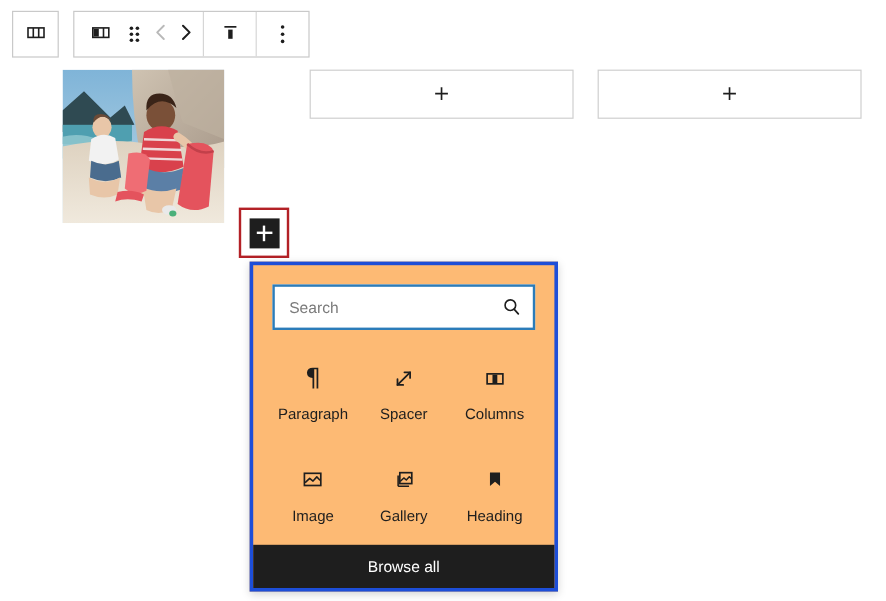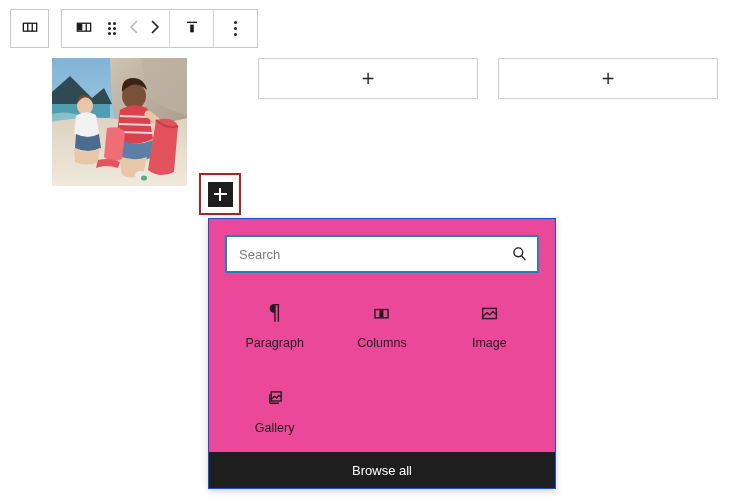--- a/index.html
+++ b/index.html
@@ -172,23 +172,23 @@
     width: 1.6px;
     height: 13px;
     background: #fff;
   }
 
   
   .popover {
     position: absolute;
     left: 208px;
     top: 218px;
-    width: 348px;
-    background: #ec4899;
-    border: 1px solid #1d4ed8;
+    width: 257px;
+    background: #fdba74;
+    border: 3px solid #1d4ed8;
     box-shadow: 0 2px 7px rgba(0,0,0,0.18);
     box-sizing: border-box;
   }
   .pop-search-area {
     padding: 16px 16px 6px 16px;
   }
   .search-box {
     position: relative;
     height: 38px;
     border: 2px solid #2b7cb9;
@@ -439,20 +439,30 @@
 
   <div class="block-grid">
 
     <button class="block-item">
       <span class="block-icon">
         <span class="pilcrow">¶</span>
       </span>
       <span class="block-label">Paragraph</span>
     </button>
 
+    <button class="block-item">
+      <span class="block-icon">
+        <svg width="21" height="21" viewBox="0 0 24 24" aria-hidden="true">
+          <line x1="6" y1="18" x2="18" y2="6" stroke="#1e1e1e" stroke-width="1.7" stroke-linecap="round"></line>
+          <polyline points="6,12.6 6,18 11.4,18" fill="none" stroke="#1e1e1e" stroke-width="1.7" stroke-linecap="round" stroke-linejoin="round"></polyline>
+          <polyline points="12.6,6 18,6 18,11.4" fill="none" stroke="#1e1e1e" stroke-width="1.7" stroke-linecap="round" stroke-linejoin="round"></polyline>
+        </svg>
+      </span>
+      <span class="block-label">Spacer</span>
+    </button>
 
     <button class="block-item">
       <span class="block-icon">
         <svg width="21" height="21" viewBox="0 0 24 24" aria-hidden="true">
           <rect x="4.5" y="7.5" width="15" height="9.5" fill="none" stroke="#1e1e1e" stroke-width="1.6"></rect>
           <rect x="9.6" y="8.3" width="4.6" height="7.9" fill="#1e1e1e"></rect>
         </svg>
       </span>
       <span class="block-label">Columns</span>
     </button>
@@ -471,17 +481,25 @@
       <span class="block-icon">
         <svg width="21" height="21" viewBox="0 0 24 24" aria-hidden="true">
           <path d="M6.6 18.6 L6.6 8.4 M6.6 18.6 L17 18.6" fill="none" stroke="#1e1e1e" stroke-width="1.5"></path>
           <rect x="8.2" y="5.6" width="11.4" height="10.4" fill="none" stroke="#1e1e1e" stroke-width="1.6"></rect>
           <polyline points="9,13.6 12,10.6 14.4,12.6 17.2,9.4 18.8,11" fill="none" stroke="#1e1e1e" stroke-width="1.4" stroke-linecap="round" stroke-linejoin="round"></polyline>
         </svg>
       </span>
       <span class="block-label">Gallery</span>
     </button>
 
+    <button class="block-item">
+      <span class="block-icon">
+        <svg width="21" height="21" viewBox="0 0 24 24" aria-hidden="true">
+          <path d="M7.2 5.4 L16.8 5.4 L16.8 18.4 L12 14.2 L7.2 18.4 Z" fill="#1e1e1e"></path>
+        </svg>
+      </span>
+      <span class="block-label">Heading</span>
+    </button>
 
   </div>
 
   <button class="browse-all">Browse all</button>
 </div>
 
 </body></html>

